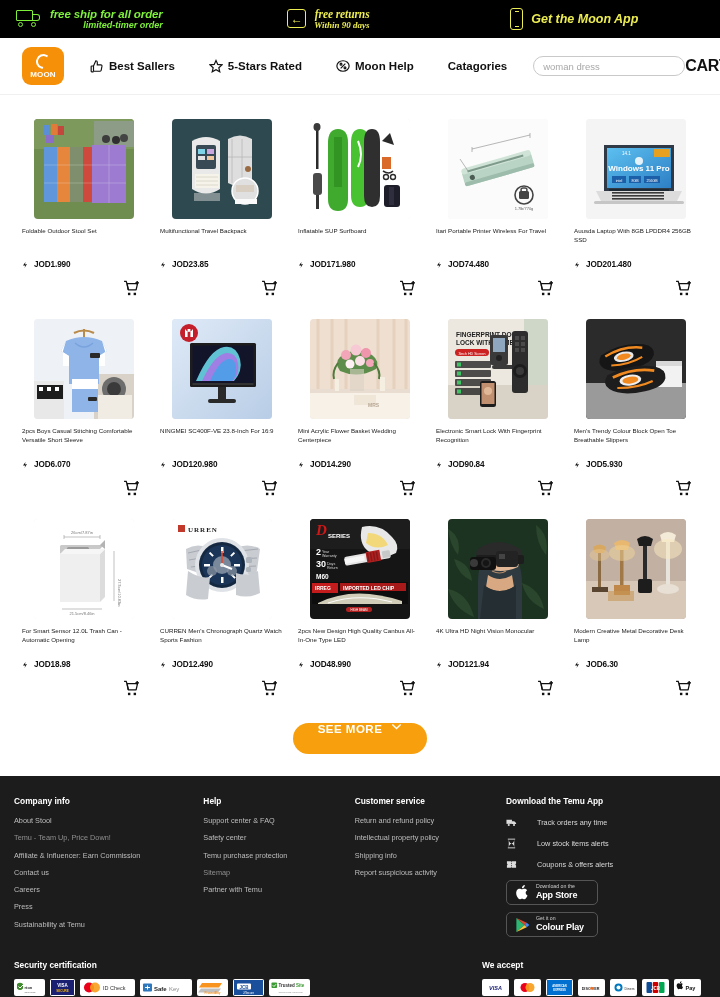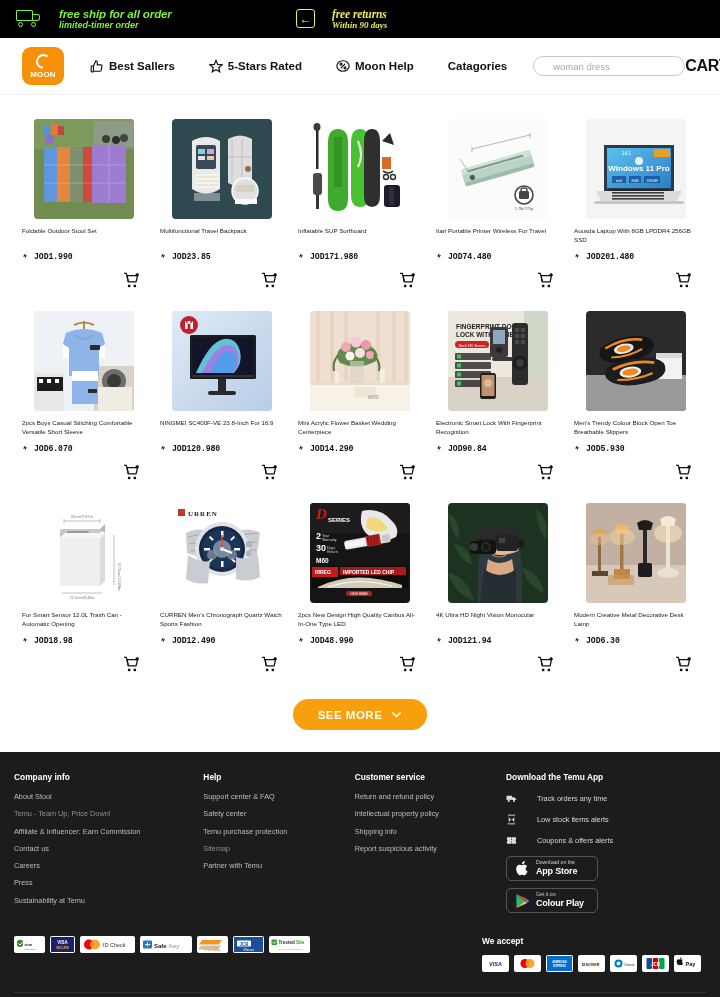--- a/index.html
+++ b/index.html
@@ -11,21 +11,21 @@
   body { width: 720px; height: 997px; overflow: hidden; position: relative; }
 
   
   .promo-bar {
     height: 38px;
     background: #000000;
     display: flex;
     align-items: center;
     padding: 0 16px;
   }
-  .promo-item { display: flex; align-items: center; gap: 17px; }
+  .promo-item { display: flex; align-items: center; gap: 8px; text-align: right; }
   .promo-item.a { width: 280px; }
   .promo-item.b { width: 230px; }
   .promo-item.c { width: 200px; }
   .promo-text { line-height: 1.12; }
   .promo-l1 {
     font-size: 11.5px; font-weight: bold; font-style: italic;
     letter-spacing: -0.1px;
   }
   .promo-l2 {
     font-size: 9px; font-weight: bold; font-style: italic;
@@ -100,21 +100,21 @@
     display: flex; align-items: center; gap: 5px;
     font-size: 11.5px; font-weight: bold; color: #111;
     margin-right: 34px; white-space: nowrap;
   }
   .nav-link.plain { margin-right: 26px; }
   .nav-ico { width: 14px; height: 14px; flex: none; display: block; }
 
   .search-wrap {
     flex: none; width: 152px; height: 20px;
     border: 1px solid #c9c9c9; border-radius: 11px;
-    display: flex; align-items: center; padding: 0 19px;
+    display: flex; align-items: center; padding: 0 9px;
     background: #fff;
   }
   .search-input {
     border: none; outline: none; flex: 1; font-size: 9.5px;
     color: #9a9a9a; font-family: "Liberation Sans", sans-serif;
     background: transparent;
   }
   .search-input::placeholder { color: #a8a8a8; }
   .cart-zone {
     margin-left: auto; display: flex; align-items: center; gap: 6px;
@@ -134,37 +134,37 @@
     width: 100px; height: 100px; border-radius: 4px;
     margin: 0 auto; overflow: hidden; position: relative;
     background: #f2f2f2;
   }
   .card-img svg { display: block; width: 100%; height: 100%; }
   .card-title {
     font-size: 6.2px; color: #1a1a1a; line-height: 1.45;
     margin-top: 8px; height: 18px; overflow: hidden; font-weight: 500;
   }
   .card-price-row {
-    display: flex; align-items: flex-start; gap: 4px; margin-top: 7px; font-family: Liberation Mono, monospace;
+    display: flex; align-items: flex-end; gap: 4px; margin-top: 15px;
   }
   .tag-ico { width: 8px; height: 8px; flex: none; display: block; }
   .card-price { font-size: 8.2px; font-weight: bold; color: #111; letter-spacing: -0.1px; }
   .card-cart {
     display: flex; justify-content: flex-end; margin-top: 11px;
     padding-right: 6px; margin-bottom: 12px;
   }
   .cart-plus { width: 17px; height: 17px; display: block; }
 
   
   .see-more-wrap { display: flex; justify-content: center; padding: 14px 0 22px 0; }
   .see-more-btn {
     background: #f79f0d; color: #fff; border: none;
     border-radius: 20px; width: 134px; height: 31px;
     font-size: 11.5px; font-weight: bold; letter-spacing: 0.5px;
-    display: flex; align-items: center; justify-content: center; gap: 9px;
+    display: flex; justify-content: center; gap: 9px;
     font-family: "Liberation Sans", sans-serif; cursor: pointer;
   }
   .chev { width: 11px; height: 7px; display: block; }
 
   
   .footer {
     background: #1c1c1c; color: #d6d6d6;
     padding: 20px 14px 0 14px;
   }
   .footer-cols { display: flex; justify-content: space-between; }
@@ -231,20 +231,24 @@
       <div class="promo-l1 green">free ship for all order</div>
       <div class="promo-l2 green">limited-timer order</div>
     </span>
   </div>
   <div class="promo-item b">
     <span class="ico-return">←</span>
     <span class="promo-text">
       <div class="promo-l1 yellow">free returns</div>
       <div class="promo-l2 yellow">Within 90 days</div>
     </span>
+  </div>
+  <div class="promo-item c">
+    <span class="ico-phone"></span>
+    <span class="promo-app-text">Get the Moon App</span>
   </div>
 </div>
 
 <div class="nav-bar">
   <div class="logo">
     <span class="moon-glyph"></span>
     <span class="moon-word">MOON</span>
   </div>
 
   <div class="nav-link">
@@ -1124,20 +1128,21 @@
         <span class="badge-txt">
           <div class="badge-l1">Get it on</div>
           <div class="badge-l2">Colour Play</div>
         </span>
       </div>
     </div>
   </div>
 
   <div class="cert-row">
     <div class="cert-block">
+      <div class="cert-title">Security certification</div>
       <div class="badges">
         <span class="pbadge" style="width:31px">
           <svg width="29" height="15" viewBox="0 0 58 30">
               <rect width="58" height="30" fill="#fff"></rect>
             <path d="M4 8 q6 -5 12 0 v9 q-6 6 -12 0z" fill="#3d8b2a"></path>
             <path d="M7 13 l3 3 l6 -6" stroke="#fff" stroke-width="2" fill="none"></path>
             <text x="19" y="18" font-size="8" fill="#2d2d2d" font-family="Liberation Sans" font-weight="bold">rton</text>
             <text x="19" y="25" font-size="4.5" fill="#777" font-family="Liberation Sans">SECURED</text>
             </svg>
         </span>

